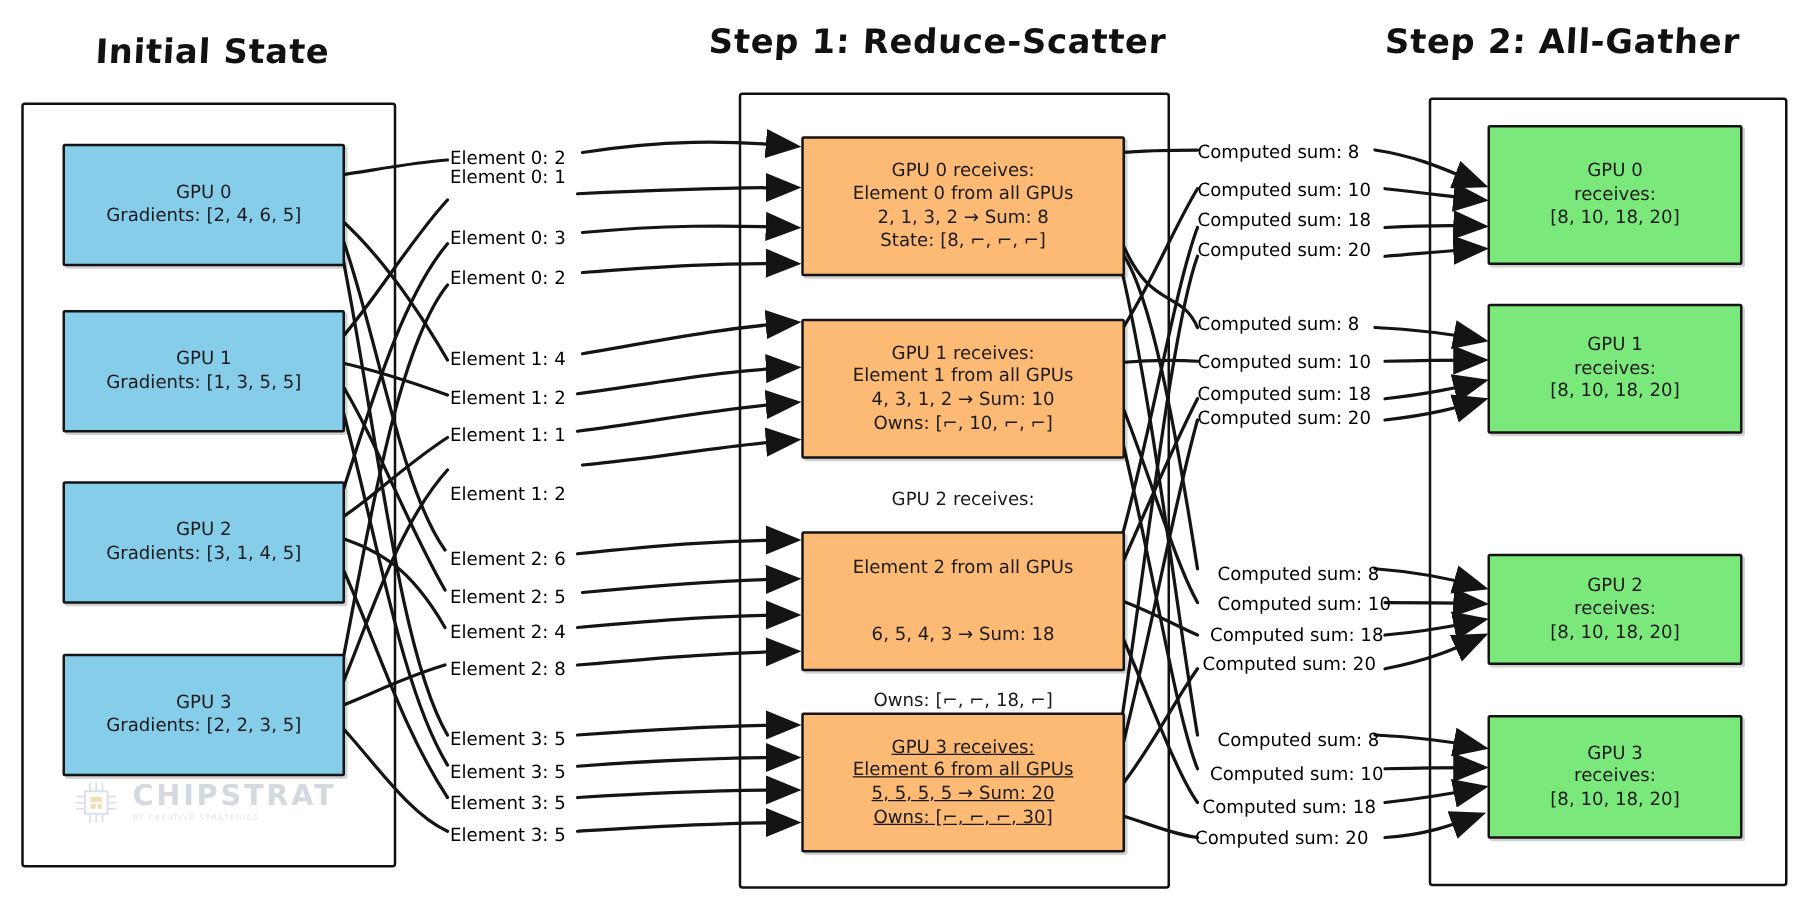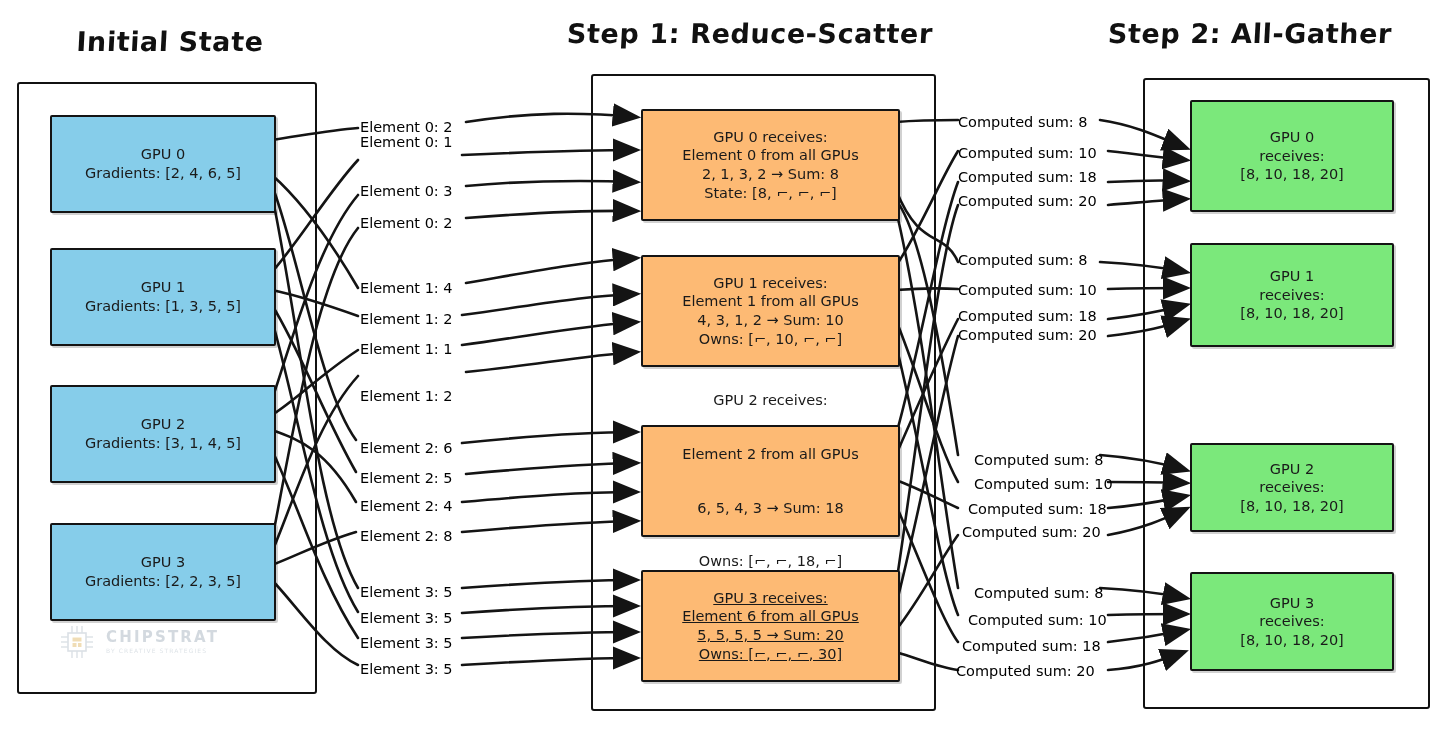--- a/index.html
+++ b/index.html
@@ -81,21 +81,21 @@
   
   #watermark{
     position:absolute;left:57px;top:618px;width:200px;height:48px;
     display:flex;align-items:center;gap:9px;opacity:.62;
   }
   #watermark .chipmark{
     width:40px;height:40px;flex:0 0 40px;position:relative;
   }
   #watermark .wm-text{display:flex;flex-direction:column;line-height:1;}
   #watermark .wm-main{
-    font-size:15px;letter-spacing:2.2px;color:#b9c3cc;font-weight:600;
+    font-size:23px;letter-spacing:2.2px;color:#b9c3cc;font-weight:600;
   }
   #watermark .wm-sub{
     font-size:6px;letter-spacing:1.1px;color:#c9d2d9;margin-top:3px;
   }
 </style>
 </head>
 <body>
 
 <div class="stage">
 

